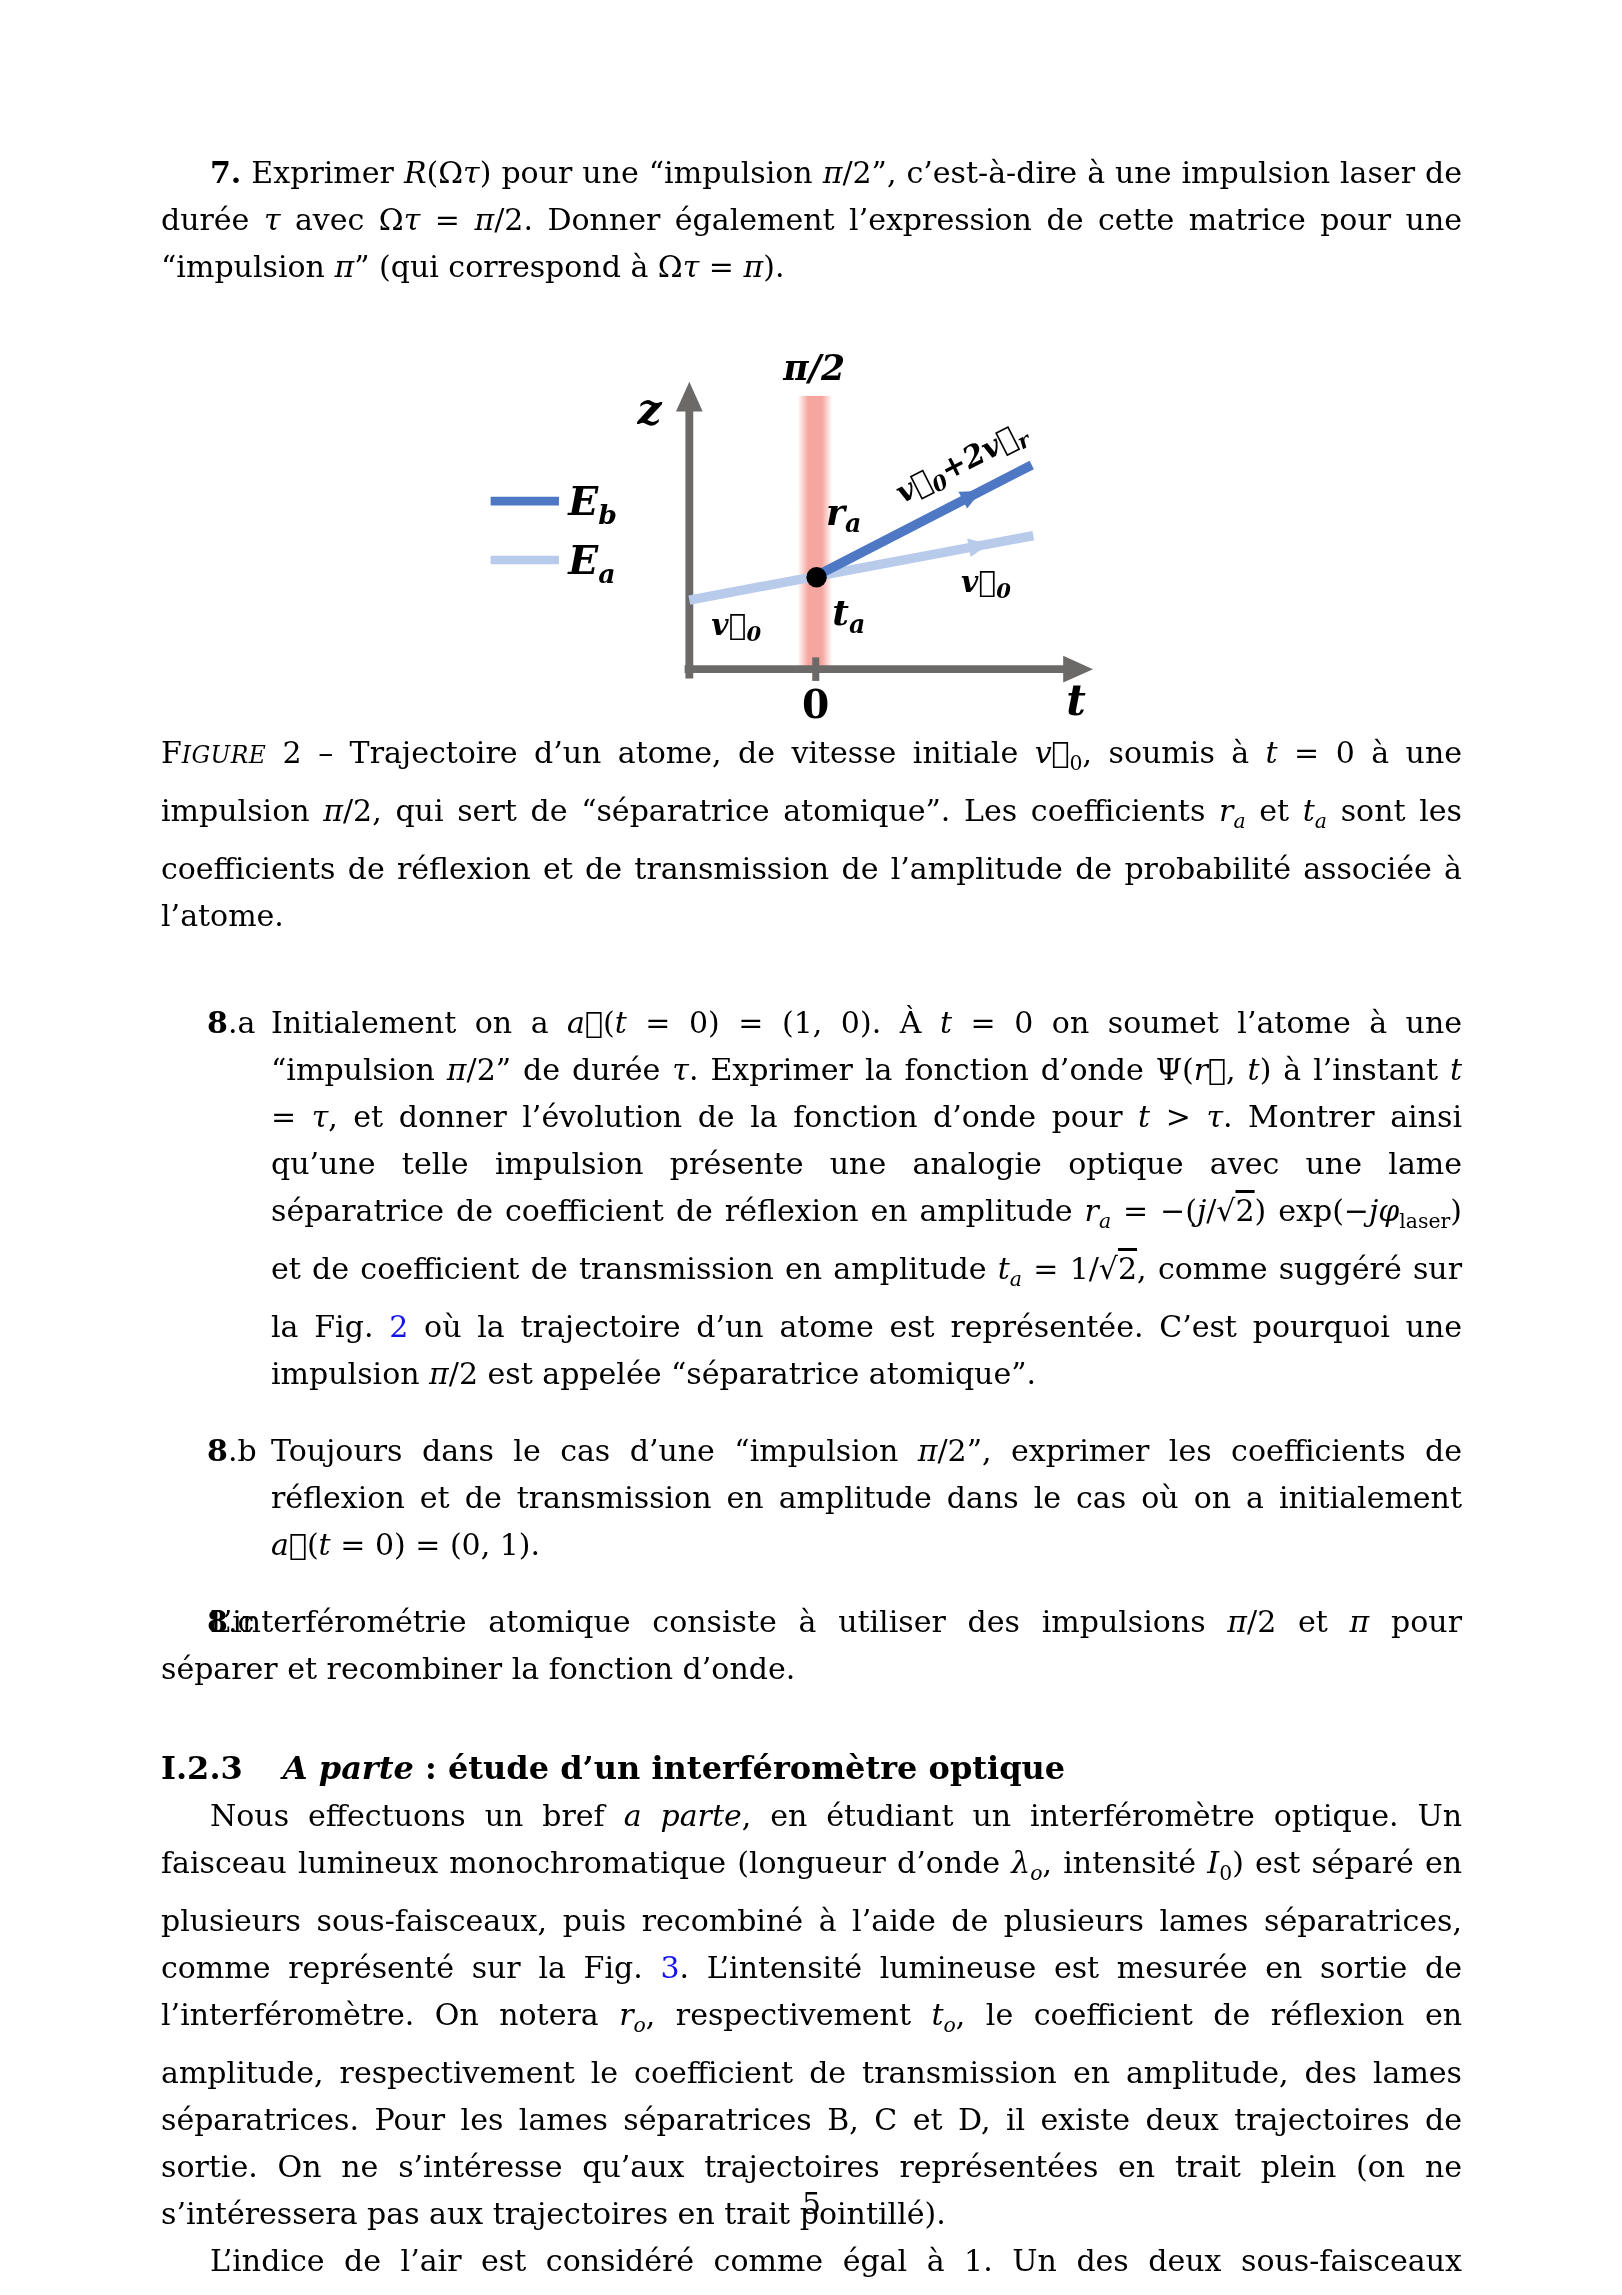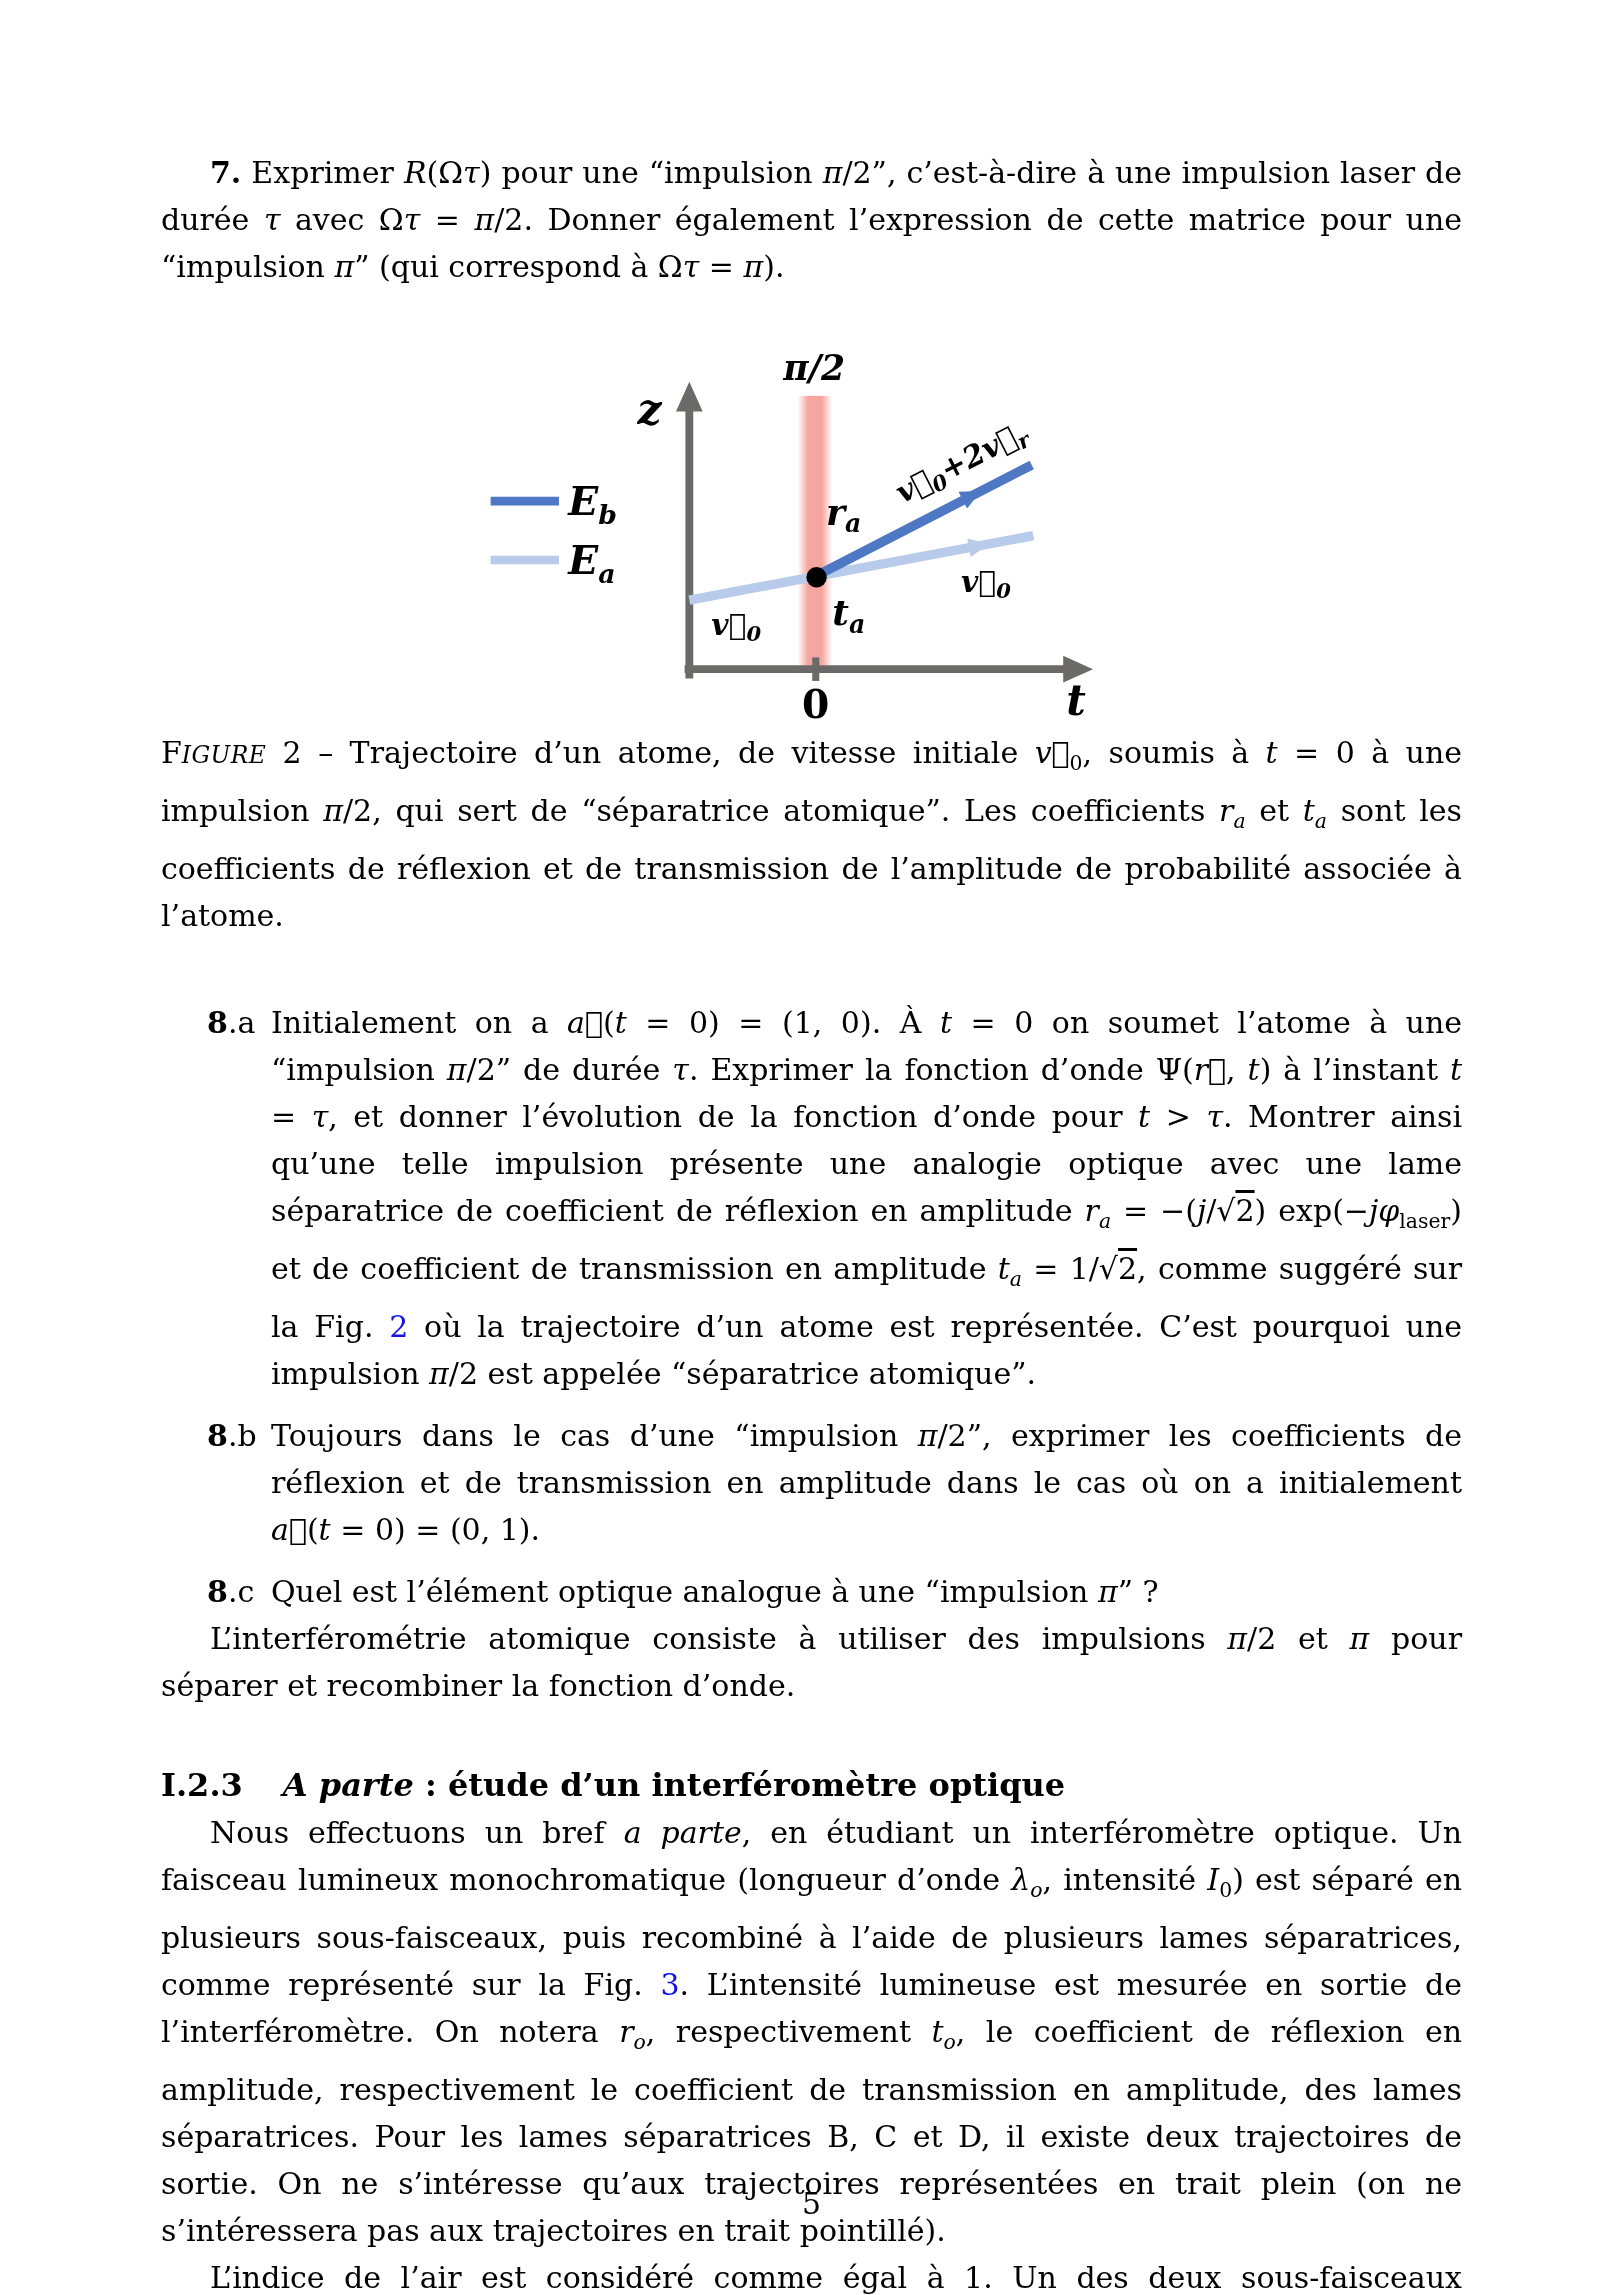--- a/index.html
+++ b/index.html
@@ -8,21 +8,21 @@
     font-family:"DejaVu Serif", "Liberation Serif", serif;
     font-size:30px; color:#000;
   }
   .page { padding:149px 161px 0 161px; position:relative; }
   p.para { margin:0; text-align:justify; line-height:47px; }
   .indent { text-indent:49px; }
   .q { text-indent:49px; }
   .figure-wrap { margin:46px 0 0 310px; width:644px; height:393px; position:relative;font-weight:bold; }
   .caption { margin-top:27px; }
   .sc { font-size:78%; letter-spacing:0.4px;font-style:italic; }
-  .item { position:relative; padding-left:110px; margin-top:15px; text-align:justify; line-height:47px; }
+  .item { position:relative; padding-left:110px; margin-top:30px; text-align:justify; line-height:47px; }
   .item:first-of-type { margin-top:0; }
   .item-8a { margin-top:60px; }
   .item-label { position:absolute; left:46px; top:0; white-space:nowrap; }
   .interlude { margin-top:23.6px; }
   h3.heading { margin:53px 0 0 0; font-size:32px; font-weight:bold; line-height:47px; }
   h3 .hnum { margin-right:40px; }
   .p1 { margin-top:36px; }
   .p2 { margin-top:0; }
   .figref { color:#1414E6; text-decoration:none; cursor:pointer; }
   sub { font-size:68%; }
@@ -88,21 +88,20 @@
     <span>Initialement on a <i>a⃗</i>(<i>t</i> = 0) = (1, 0). À <i>t</i> = 0 on soumet l’atome à une “impulsion <i>π</i>/2” de durée <i>τ</i>. Exprimer la fonction d’onde Ψ(<i>r⃗</i>, <i>t</i>) à l’instant <i>t</i> = <i>τ</i>, et donner l’évolution de la fonction d’onde pour <i>t</i> &gt; <i>τ</i>. Montrer ainsi qu’une telle impulsion présente une analogie optique avec une lame séparatrice de coefficient de réflexion en amplitude <i>r<sub>a</sub></i> = −(<i>j</i>/√<span class="ol">2</span>) exp(−<i>jφ</i><sub>laser</sub>) et de coefficient de transmission en amplitude <i>t<sub>a</sub></i> = 1/√<span class="ol">2</span>, comme suggéré sur la Fig. <a class="figref">2</a> où la trajectoire d’un atome est représentée. C’est pourquoi une impulsion <i>π</i>/2 est appelée “séparatrice atomique”.</span>
   </div>
 
   <div class="item">
     <span class="item-label"><b>8</b>.b</span>
     <span>Toujours dans le cas d’une “impulsion <i>π</i>/2”, exprimer les coefficients de réflexion et de transmission en amplitude dans le cas où on a initialement <i>a⃗</i>(<i>t</i> = 0) = (0, 1).</span>
   </div>
 
   <div class="item">
     <span class="item-label"><b>8</b>.c</span>
-    <span>Quel est l’élément optique analogue à une “impulsion <i>π</i>” ?</span>
   </div>
 
   <p class="para indent interlude">L’interférométrie atomique consiste à utiliser des impulsions <i>π</i>/2 et <i>π</i> pour séparer et recombiner la fonction d’onde.</p>
 
   <h3 class="heading">
     <span class="hnum">I.2.3</span><span class="htitle"><i>A parte</i> : étude d’un interféromètre optique</span>
   </h3>
 
   <p class="para indent p1">Nous effectuons un bref <i>a parte</i>, en étudiant un interféromètre optique. Un faisceau lumineux monochromatique (longueur d’onde <i>λ<sub>o</sub></i>, intensité <i>I</i><sub>0</sub>) est séparé en plusieurs sous-faisceaux, puis recombiné à l’aide de plusieurs lames séparatrices, comme représenté sur la Fig. <a class="figref">3</a>. L’intensité lumineuse est mesurée en sortie de l’interféromètre. On notera <i>r<sub>o</sub></i>, respectivement <i>t<sub>o</sub></i>, le coefficient de réflexion en amplitude, respectivement le coefficient de transmission en amplitude, des lames séparatrices. Pour les lames séparatrices B, C et D, il existe deux trajectoires de sortie. On ne s’intéresse qu’aux trajectoires représentées en trait plein (on ne s’intéressera pas aux trajectoires en trait pointillé).</p>
   <p class="para indent p2">L’indice de l’air est considéré comme égal à 1. Un des deux sous-faisceaux traverse un milieu d’indice  sur une distance . Les longueurs AB et CD d’une part, et AC et BD d’autre part, sont identiques.</p>

